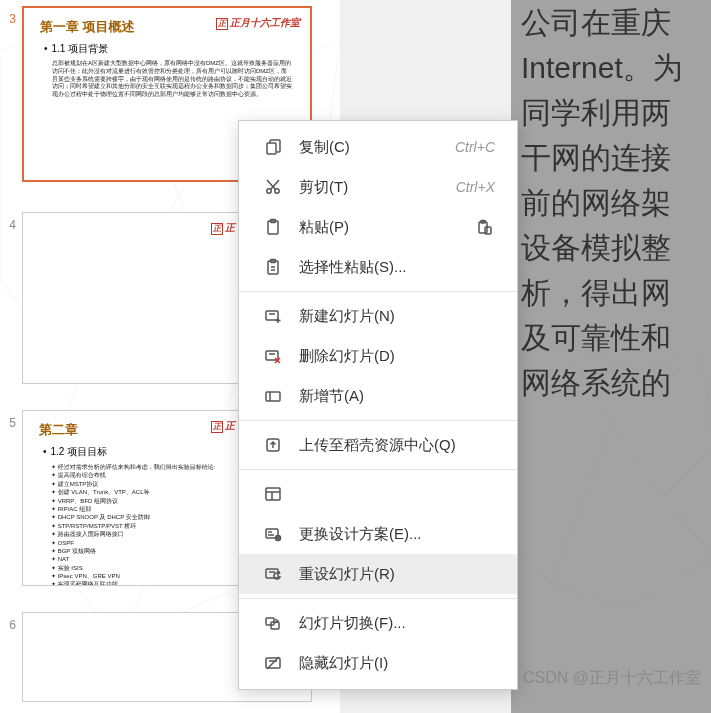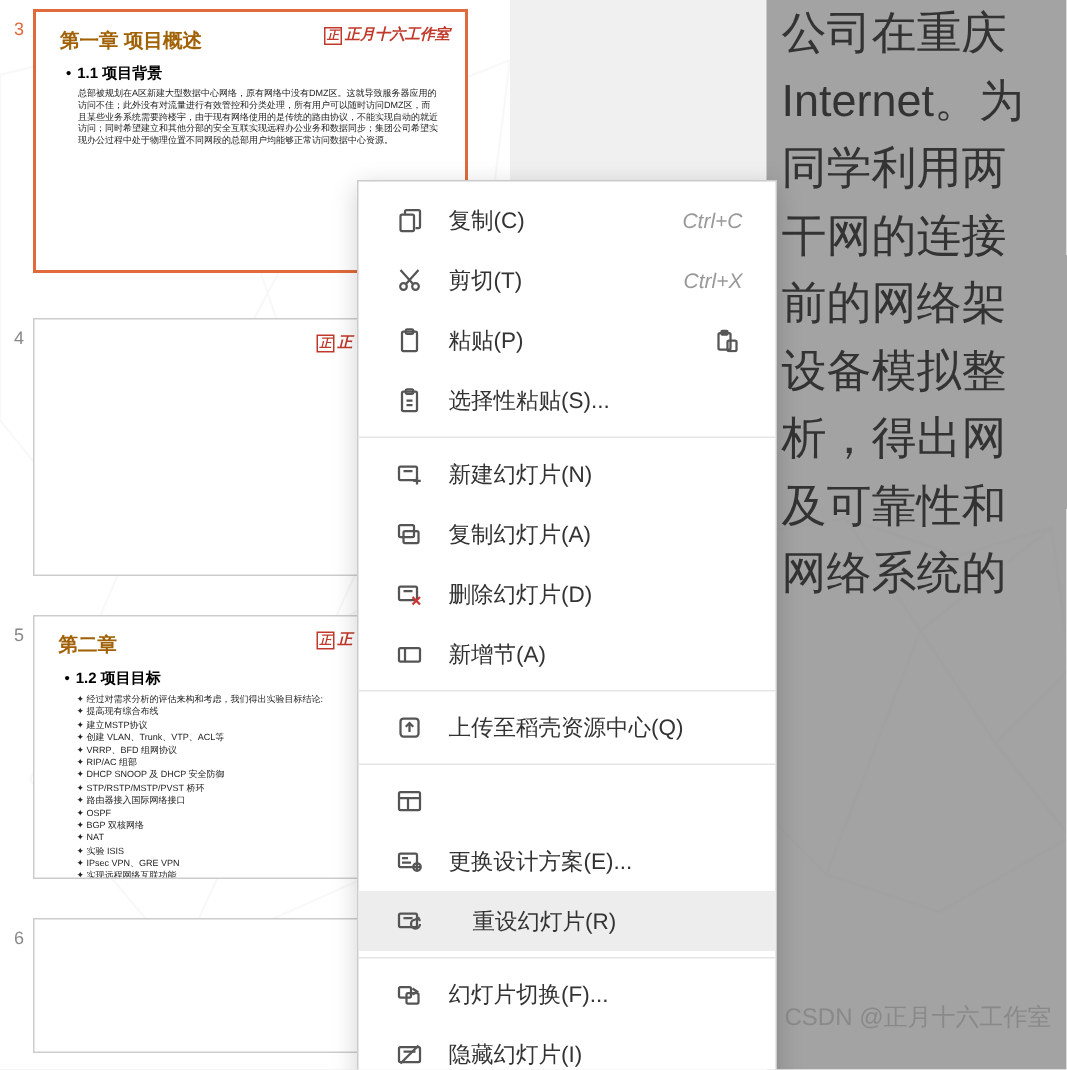--- a/index.html
+++ b/index.html
@@ -63,21 +63,21 @@
     .thumb {
       width: 290px;
       height: 176px;
       background: #fff;
       border: 1px solid #ccc;
       position: relative;
       overflow: hidden;
     }
     .thumb.selected { border: 2px solid #e06a3b; }
     .slide-title { color: #a16207; font-size: 13px; font-weight: bold; padding: 10px 10px 4px 16px;}
-    .slide-sub { font-size: 10px; font-weight:bold; padding: 2px 4px 4px 20px;}
+    .slide-sub { font-size: 10px; font-weight:normal; padding: 2px 4px 4px 20px;}
     .slide-sub::before { content:"•"; margin-right:4px;}
     .slide-body { font-size: 6px; color:#222; line-height:1.3; padding: 0 18px 0 28px; word-break:break-all;}
     .slide-body.bullets { font-size:6px; line-height:1.4;}
     .slide-body.bullets div::before { content:"✦ "; }
     .logo { position:absolute; top:8px; right:10px; color:#c0392b; font-size:10px; font-weight:bold;font-style:italic;}
     .logo::before { content:"正"; display:inline-block; border:1px solid #c0392b; font-size:8px; line-height:10px; width:10px; height:10px; text-align:center; margin-right:2px;}
     .context-menu {
       position: absolute;
       left: 238px;
       top: 120px;
@@ -89,21 +89,21 @@
       z-index: 10;
     }
     .menu-item {
       display: flex;
       align-items: center;
       height: 40px;
       padding: 0 22px;
       color: #333;
       cursor: default;
     }
-    .menu-item.hovered { background: #ededed; gap: 16px; }
+    .menu-item.hovered { background: #ededed; }
     .menu-icon {
       width: 24px;
       height: 24px;
       flex-shrink: 0;
       margin-right: 14px;
       display: flex;
       align-items: center;
       justify-content: center;
     }
     .menu-label { flex: 1; font-size: 15px; }
@@ -247,29 +247,20 @@
           <rect x="2" y="4" width="12" height="9" rx="1"></rect>
           <path d="M5 7h6"></path>
           <path d="M14 11v5 M11.5 13.5h5"></path>
         </svg>
       </span>
     <span class="menu-label">新建幻灯片(N)</span>
   </div>
   <div class="menu-item">
     <span class="menu-icon">
         <svg width="18" height="18" viewBox="0 0 18 18">
-          <rect x="2" y="3" width="10" height="8" rx="1"></rect>
-          <rect x="5" y="7" width="10" height="8" rx="1"></rect>
-        </svg>
-      </span>
-    <span class="menu-label">复制幻灯片(A)</span>
-  </div>
-  <div class="menu-item">
-    <span class="menu-icon">
-        <svg width="18" height="18" viewBox="0 0 18 18">
           <rect x="2" y="4" width="12" height="9" rx="1"></rect>
           <path d="M5 7h6"></path>
           <path d="M11 11 l5 5 M16 11 l-5 5" stroke="#c33"></path>
         </svg>
       </span>
     <span class="menu-label">删除幻灯片(D)</span>
   </div>
   <div class="menu-item">
     <span class="menu-icon">
         <svg width="18" height="18" viewBox="0 0 18 18">

